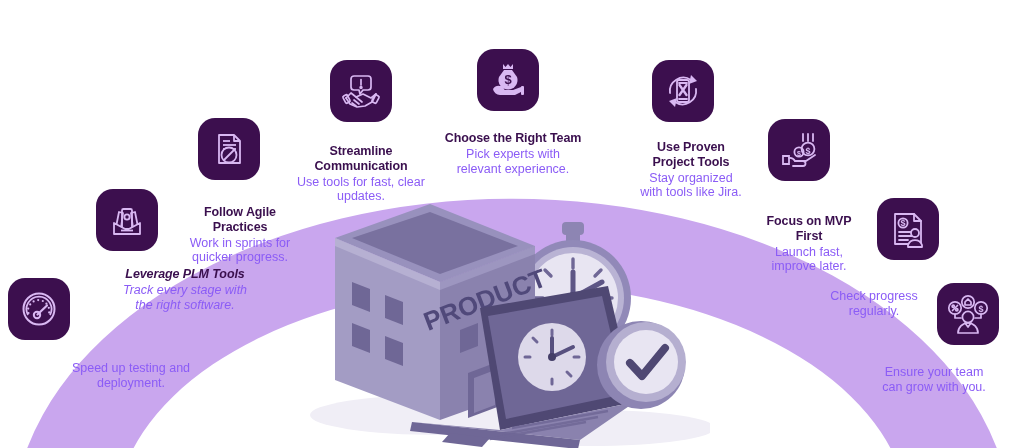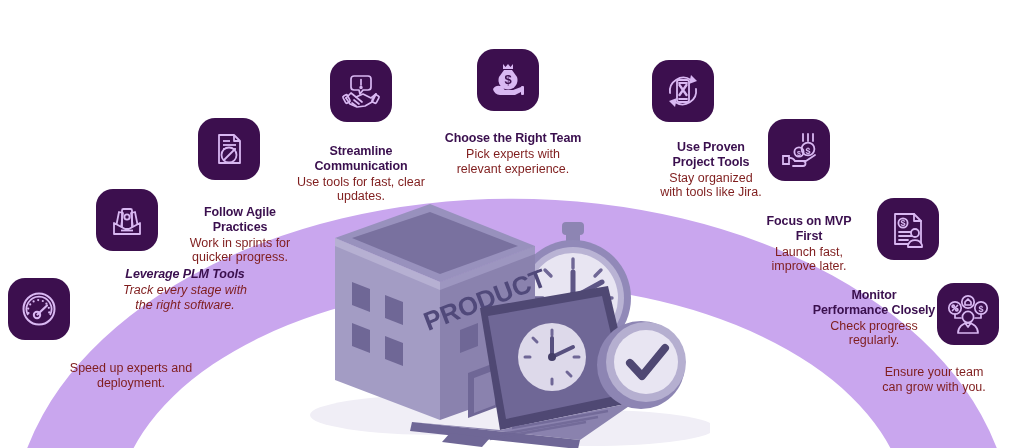--- a/index.html
+++ b/index.html
@@ -75,21 +75,21 @@
     font-size: 12.5px;
     font-weight: bold;
     color: #3a0f4e;
     letter-spacing: -0.1px;
     white-space: pre-line;
   }
 
   .node-desc {
     font-size: 12.5px;
     font-weight: normal;
-    color: #7f1d1d;
+    color: #8b5cf6;
     margin-top: 1px;
     white-space: pre-line;
   }
 
   
   #node-0 .node-tile { left: 8px;   top: 278px; }
   #node-0 .node-text { left: 34px;  top: 360px; width: 194px; }
 
   #node-1 .node-tile { left: 96px;  top: 189px; }
   #node-1 .node-text { left: 100px; top: 267px; width: 170px; font-style: italic; }
@@ -97,21 +97,21 @@
   #node-2 .node-tile { left: 198px; top: 118px; }
   #node-2 .node-text { left: 165px; top: 205px; width: 150px; }
 
   #node-3 .node-tile { left: 330px; top: 60px; }
   #node-3 .node-text { left: 282px; top: 144px; width: 158px; }
 
   #node-4 .node-tile { left: 477px; top: 49px; }
   #node-4 .node-text { left: 424px; top: 131px; width: 178px; }
 
   #node-5 .node-tile { left: 652px; top: 60px; }
-  #node-5 .node-text { left: 634px; top: 140px; width: 154px; }
+  #node-5 .node-text { left: 614px; top: 140px; width: 154px; }
 
   #node-6 .node-tile { left: 768px; top: 119px; }
   #node-6 .node-text { left: 744px; top: 203px; width: 130px; margin-top: 11px; }
 
   #node-7 .node-tile { left: 877px; top: 198px; }
   #node-7 .node-text { left: 780px; top: 288px; width: 188px; }
 
   #node-8 .node-tile { left: 937px; top: 283px; }
   #node-8 .node-text { left: 848px; top: 364px; width: 172px; }
 </style>
@@ -236,21 +236,21 @@
             <circle cx="23.8" cy="12" r="1.1"></circle>
           <circle cx="27.4" cy="14.7" r="1.1"></circle>
             <circle cx="29.8" cy="18.8" r="1.1"></circle>
           <circle cx="30.2" cy="23.4" r="1.1"></circle>
         </g>
         <line x1="18.5" y1="25.5" x2="28" y2="16.5" stroke="#d9b8f2" stroke-width="2.2" stroke-linecap="round"></line>
         <circle cx="18" cy="26" r="3.2" fill="none" stroke="#d9b8f2" stroke-width="2"></circle>
       </svg>
     </div>
     <div class="node-text">
-      <div class="node-desc">Speed up experts and
+      <div class="node-desc">Speed up testing and
 deployment.</div>
     </div>
   </div>
 
   <div class="node" id="node-1">
     <div class="node-tile">
       <svg width="40" height="40" viewBox="0 0 40 40">
         <g fill="none" stroke="#d9b8f2" stroke-width="1.8" stroke-linejoin="round">
           <path d="M 12 12 L 9 27 L 14 28 L 16 13 Z"></path>
           <path d="M 28 12 L 31 27 L 26 28 L 24 13 Z"></path>
@@ -392,22 +392,20 @@
           <line x1="11" y1="23" x2="26" y2="23"></line>
           <line x1="11" y1="27" x2="26" y2="27"></line>
           <line x1="11" y1="31" x2="20" y2="31"></line>
           <circle cx="27" cy="24" r="4" fill="#3c0f4e"></circle>
           <path d="M 20 36 A 7.5 7.5 0 0 1 34 36 L 34 38 L 20 38 Z" fill="#3c0f4e"></path>
         </g>
         <text x="15" y="17" font-family="'Liberation Sans', sans-serif" font-size="9" font-weight="bold" fill="#d9b8f2" text-anchor="middle">$</text>
       </svg>
     </div>
     <div class="node-text">
-      <div class="node-title">Monitor
-Performance Closely</div>
       <div class="node-desc">Check progress
 regularly.</div>
     </div>
   </div>
 
   <div class="node" id="node-8">
     <div class="node-tile">
       <svg width="42" height="42" viewBox="0 0 42 42">
         <g fill="none" stroke="#d9b8f2" stroke-width="1.7" stroke-linejoin="round" stroke-linecap="round">
           <circle cx="21" cy="9" r="6.2"></circle>

